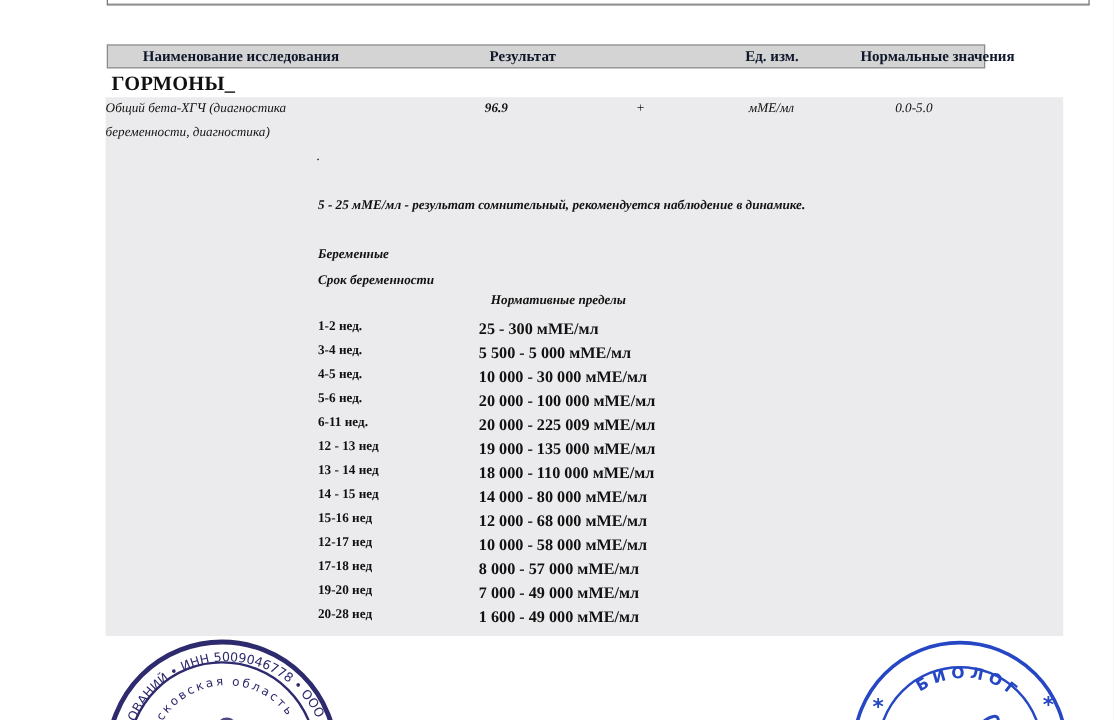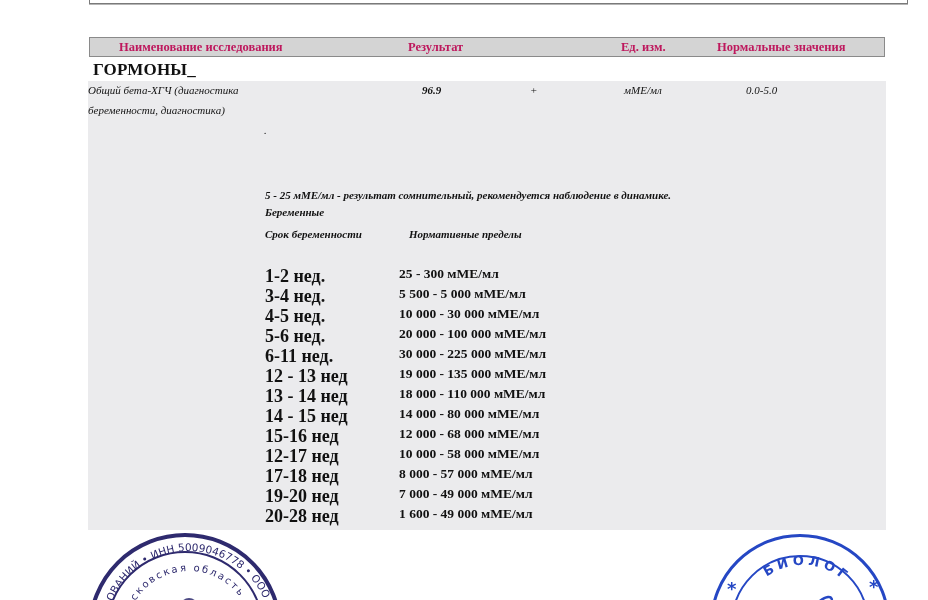--- a/index.html
+++ b/index.html
@@ -8,37 +8,37 @@
       background: #ffffff;
       font-family: "Liberation Serif", serif;
       color: #111;
     }
     .top-box {
       position: absolute; left: 89px; top: -10px; width: 817px; height: 13px;
       border: 1px solid #7a7a7a; border-top: none; background: #fff;
       box-shadow: 0 1px 0 #b5b5b5;
     }
     .header-bar {
-      position: absolute; left: 89px; top: 37px; width: 796px; height: 20px;
+      position: absolute; left: 89px; top: 37px; width: 732px; height: 20px;
       background: #d4d4d4; border: 1px solid #8a8a8a; box-sizing: border-box;
-      font-weight: bold; font-size: 12.5px; color: #be185d;
+      font-weight: bold; font-size: 12.5px; color: #0f172a;
     }
     .header-bar span { position: absolute; top: 2px; white-space: nowrap; }
     .section-title {
       position: absolute; left: 93px; top: 60px; font-weight: bold; font-size: 17px;
       letter-spacing: 0.2px;
     }
     .grey-area {
       position: absolute; left: 88px; top: 81px; width: 798px; height: 449px;
       background: #ebebed;
     }
     .txt { position: absolute; white-space: nowrap; font-size: 11px; font-style: italic; }
     .b { font-weight: bold; }
     .range-row { position: absolute; left: 0; height: 20px; }
-    .range-row .period { position: absolute; left: 265px; font-weight: bold; font-size: 18px; white-space: nowrap; text-align: right; }
+    .range-row .period { position: absolute; left: 265px; font-weight: bold; font-size: 11px; white-space: nowrap; text-align: right; }
     .range-row .limits { position: absolute; left: 399px; font-weight: bold; font-size: 13.5px; white-space: nowrap; }
     .stamp {
       position: absolute; border-radius: 50%;
     }
     .stamp-left {
       left: 88px; top: 533px; width: 194px; height: 194px;
       border: 4px solid #2e2a6e; box-sizing: border-box;
     }
     .stamp-left .inner {
       position: absolute; left: 14px; top: 14px; right: 14px; bottom: 14px;
@@ -66,52 +66,52 @@
   <span style="left:627px">Нормальные значения</span>
 </div>
 
 <div class="section-title">ГОРМОНЫ_</div>
 
 <div class="grey-area"></div>
 
 <div>
   <span class="txt" style="left:88px; top:84px;">Общий бета-ХГЧ (диагностика</span>
   <span class="txt" style="left:88px; top:104px;">беременности, диагностика)</span>
-  <span class="txt b" style="left:422px; top:84px;text-align:right;">96.9</span>
+  <span class="txt b" style="left:404px; top:84px;text-align:right;">96.9</span>
   <span class="txt" style="left:530px; top:84px;">+</span>
   <span class="txt" style="left:624px; top:84px;">мМЕ/мл</span>
   <span class="txt" style="left:746px; top:84px;">0.0-5.0</span>
   <span class="txt" style="left:264px; top:124px;">.</span>
 </div>
 
 <div>
-  <span class="txt b" style="left:265px; top:165px;margin-top:24px;">5 - 25 мМЕ/мл - результат сомнительный, рекомендуется наблюдение в динамике.</span>
+  <span class="txt b" style="left:265px; top:165px;">5 - 25 мМЕ/мл - результат сомнительный, рекомендуется наблюдение в динамике.</span>
   <span class="txt b" style="left:265px; top:206px;text-align:center;">Беременные</span>
   <span class="txt b" style="left:265px; top:228px;">Срок беременности</span>
-  <span class="txt b" style="left:409px; top:228px;">Нормативные пределы</span>
+  <span class="txt b" style="left:409px; top:244px;">Нормативные пределы</span>
 
   <div class="range-row" style="top:266px">
     <span class="period">1-2 нед.</span>
     <span class="limits">25 - 300 мМЕ/мл</span>
   </div>
   <div class="range-row" style="top:286px">
     <span class="period">3-4 нед.</span>
     <span class="limits">5 500 - 5 000 мМЕ/мл</span>
   </div>
   <div class="range-row" style="top:306px">
     <span class="period">4-5 нед.</span>
     <span class="limits">10 000 - 30 000 мМЕ/мл</span>
   </div>
   <div class="range-row" style="top:326px">
     <span class="period">5-6 нед.</span>
     <span class="limits">20 000 - 100 000 мМЕ/мл</span>
   </div>
   <div class="range-row" style="top:346px">
     <span class="period">6-11 нед.</span>
-    <span class="limits">30 000 - 225 000 мМЕ/мл</span>
+    <span class="limits">20 000 - 225 009 мМЕ/мл</span>
   </div>
   <div class="range-row" style="top:366px">
     <span class="period">12 - 13 нед</span>
     <span class="limits">19 000 - 135 000 мМЕ/мл</span>
   </div>
   <div class="range-row" style="top:386px">
     <span class="period">13 - 14 нед</span>
     <span class="limits">18 000 - 110 000 мМЕ/мл</span>
   </div>
   <div class="range-row" style="top:406px">

